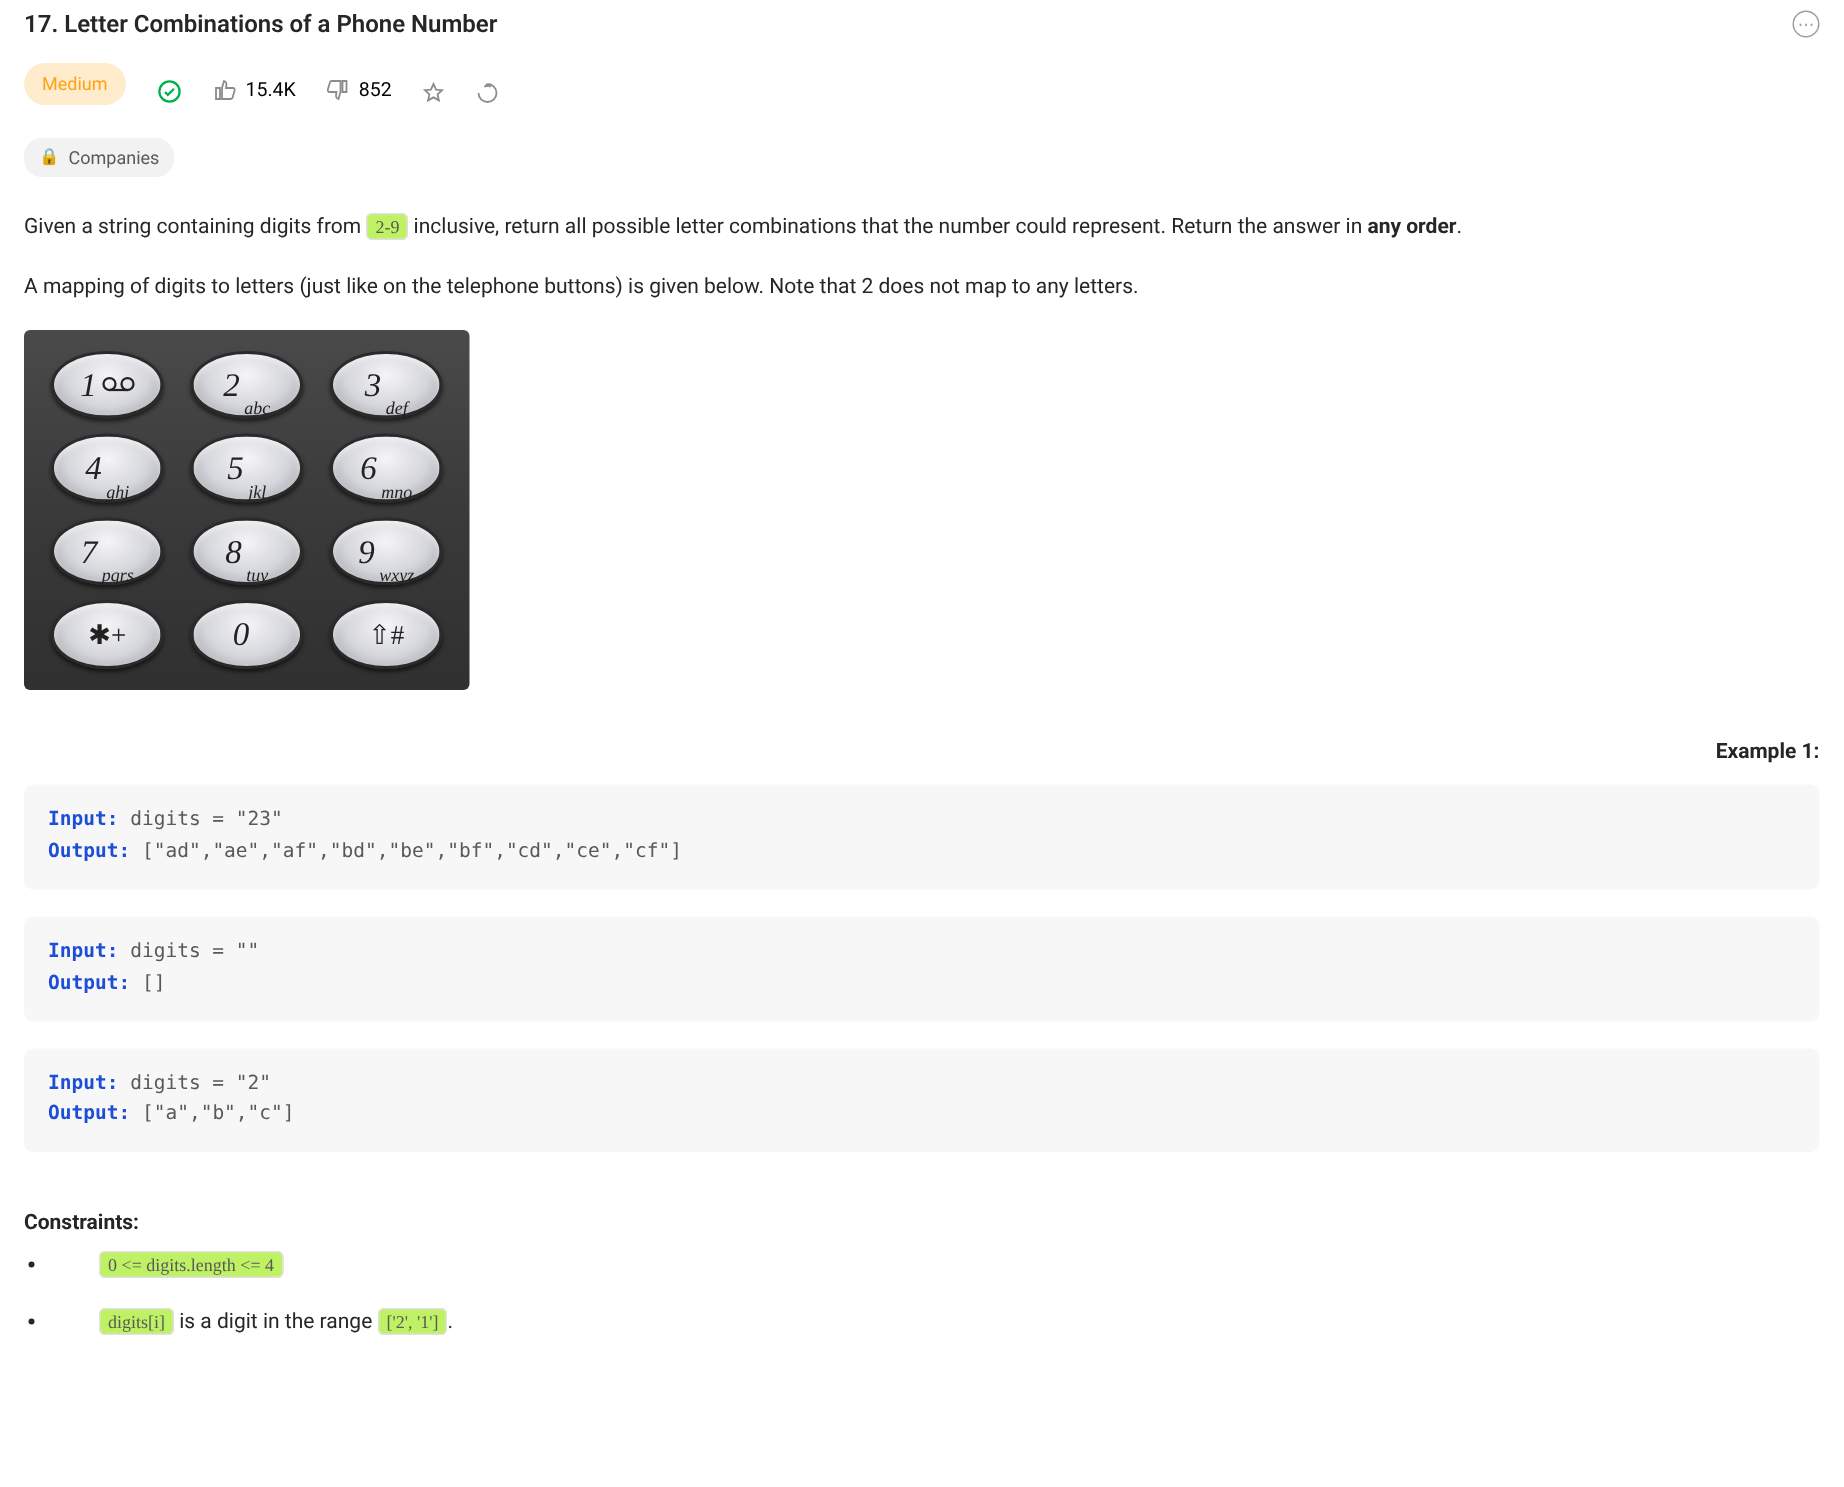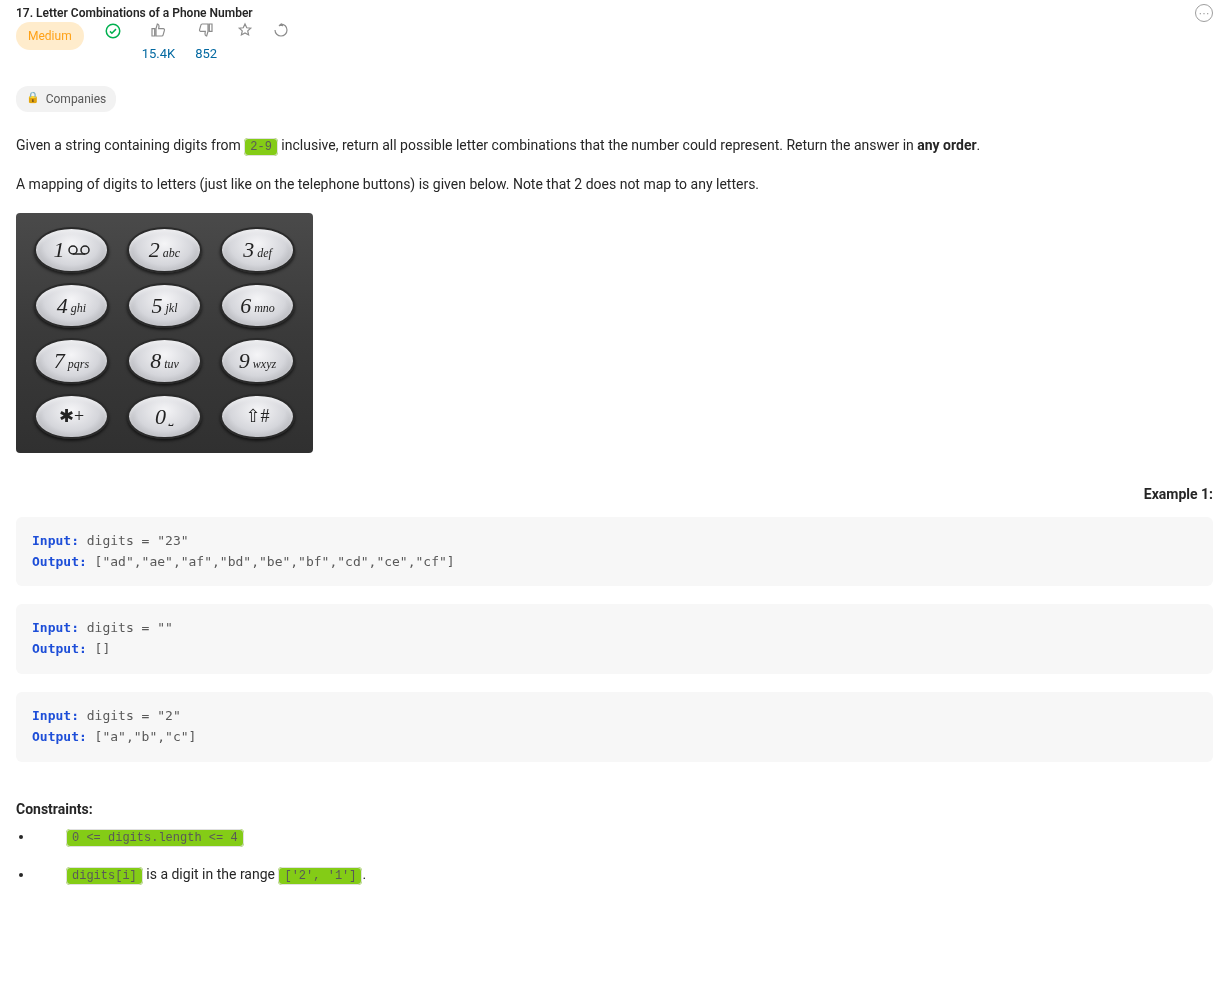--- a/index.html
+++ b/index.html
@@ -13,21 +13,21 @@
 }
 
 .header-row {
   display: flex;
   align-items: center;
   justify-content: space-between;
   padding-top: 4px;
 }
 
 .title {
-  font-size: 12px;
+  font-size: 16px;
   font-weight: 600;
   color: #262626;
 }
 
 .more-icon {
   width: 18px; height: 18px;
   border: 1.5px solid #9e9e9e;
   border-radius: 50%;
   display: flex;
   align-items: center;
@@ -36,43 +36,43 @@
 }
 .more-icon::before {
   content: "⋯";
   font-size: 11px;
   color: #9e9e9e;
   line-height: 1;
 }
 
 .meta-row {
   display: flex;
-  align-items: flex-start;
+  align-items: flex-end;
   gap: 20px;
+  margin-top: 14px;
 }
 
 .difficulty-badge {
   background: #ffeccc;
   color: #ffa116;
   font-size: 12px;
   padding: 5px 12px;
   border-radius: 14px;
   font-weight: 400;
 }
 
 .solved-icon svg { width: 18px; height: 18px; display: block;}
 
 .meta-action {
   display: flex;
   align-items: center;
   gap: 6px;
-  color: #0369a1;
+  color: #000000;
   cursor: pointer;
   font-size: 13px;
-  flex-direction: column;
 }
 .meta-action svg { width: 16px; height: 16px; }
 
 .companies-tag {
   display: inline-flex;
   align-items: center;
   gap: 6px;
   background: #f2f2f2;
   color: #595959;
   font-size: 12px;
@@ -87,25 +87,25 @@
 }
 
 .description {
   margin-top: 22px;
   color: #262626;
   line-height: 1.7;
 }
 .description p { margin-bottom: 16px; }
 
 code.inline {
-  background: #84cc16;
+  background: #bef264;
   border: 1px solid #e0e0e0;
   border-radius: 4px;
   padding: 1px 5px;
-  font-family: Liberation Mono, monospace;
+  font-family: Liberation Serif, serif;
   font-size: 12px;
   color: #595959;
 }
 
 strong { font-weight: 700; }
 
 
 .keypad {
   width: 297px;
   height: 240px;
@@ -133,21 +133,21 @@
 .key-num {
   font-size: 22px;
   font-style: italic;
   font-weight: 500;
 }
 .key-letters {
   font-size: 12px;
   font-style: italic;
   margin-left: 3px;
   position: relative;
-  top: 3px;
+  top: 16px;
 }
 .key-sym { font-size: 18px; }
 .key .voicemail { position: relative; top:2px; }
 
 
 .example-heading {
   font-weight: 700;
   margin: 18px 0 10px 0;
   text-align: right;
 }

